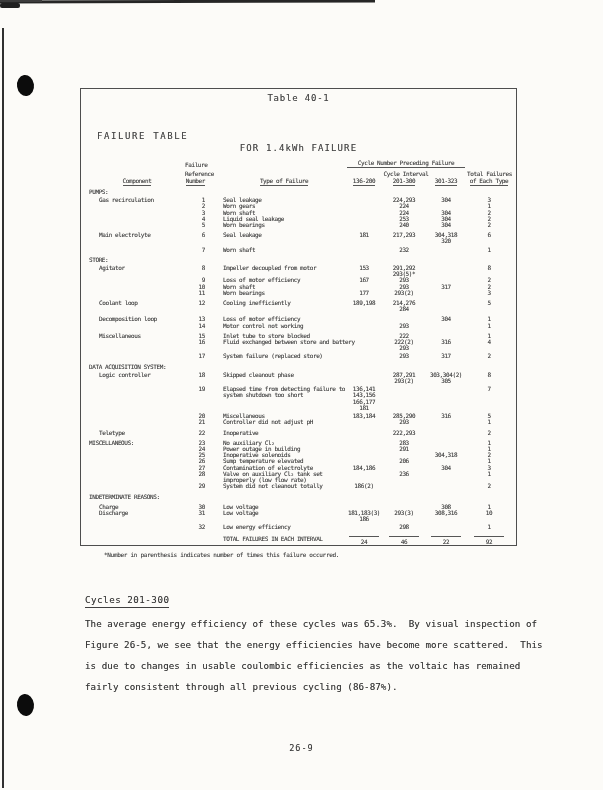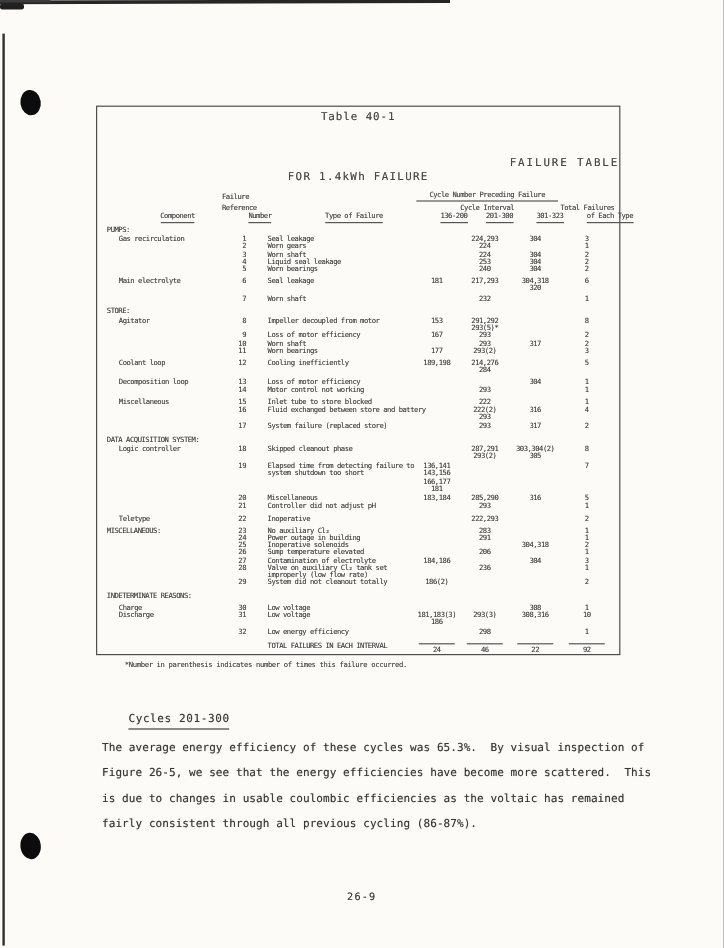--- a/index.html
+++ b/index.html
@@ -25,42 +25,42 @@
   .table-box {
     position:absolute; left:80px; top:88px;
     width:437px; height:458px;
     border:1px solid #4e4e4e;
     box-sizing:border-box;
     font-size:6px; line-height:6.2px; letter-spacing:-0.4px;
     text-shadow:0 0 0.5px rgba(70,70,70,0.55);
   }
   .tb-title { position:absolute; top:4px; left:0; width:100%; text-align:center;
     font-size:9px; letter-spacing:0.8px; line-height:10px; }
-  .tb-h1 { position:absolute; top:42px; left:0; width:100%; text-align:right;
+  .tb-h1 { position:absolute; top:42px; left:16px; width:100%; text-align:left;
     font-size:9px; letter-spacing:1.6px; line-height:10px; }
   .tb-h2 { position:absolute; top:54px; left:0; width:100%; text-align:center;
     font-size:9px; letter-spacing:1.1px; line-height:10px; }
 
   .tb-header { position:absolute; top:70px; left:0; width:100%; }
   .tb-rows   { position:absolute; top:100px; left:0; width:100%; }
 
   .trow { display:flex; align-items:flex-start; padding-left:8px; }
   .hrow { display:flex; align-items:flex-end; padding-left:8px; height:9px; }
   .cell { white-space:pre; flex:0 0 auto; }
   .cell.comp  { width:96px; }
   .cell.comp.compname { padding-left:10px; box-sizing:border-box; }
   .cell.num   { width:32px; text-align:right; padding-right:12px; box-sizing:border-box; }
   .cell.type  { width:128px; padding-left:6px; box-sizing:border-box; }
   .cell.c1    { width:38px; text-align:center; }
   .cell.c2    { width:42px; text-align:center; }
   .cell.c3    { width:42px; text-align:center; }
   .cell.total { width:44px; text-align:center; }
   .cell.cyclespan { width:122px; text-align:center; }
   .center { text-align:center; padding-left:0; }
-  .u { display:inline-block; border-bottom:1px solid #565656; padding-bottom:1px;margin-left:22px; }
+  .u { display:inline-block; border-bottom:1px solid #565656; padding-bottom:1px; }
   .u-wide { display:inline-block; width:118px; border-bottom:1px solid #565656; padding-bottom:1px; text-align:center; }
 
   .totals-row { margin-top:6px; }
   .tnum { display:inline-block; min-width:30px; border-top:1px solid #565656; padding-top:2px; }
 
   
   .footnote { position:absolute; left:104px; top:551px;
     font-size:6px; letter-spacing:-0.3px; color:#4a4a4a;
     text-shadow:0 0 0.5px rgba(70,70,70,0.55); white-space:pre; }
   .cycles-heading { position:absolute; left:85px; top:594px;

